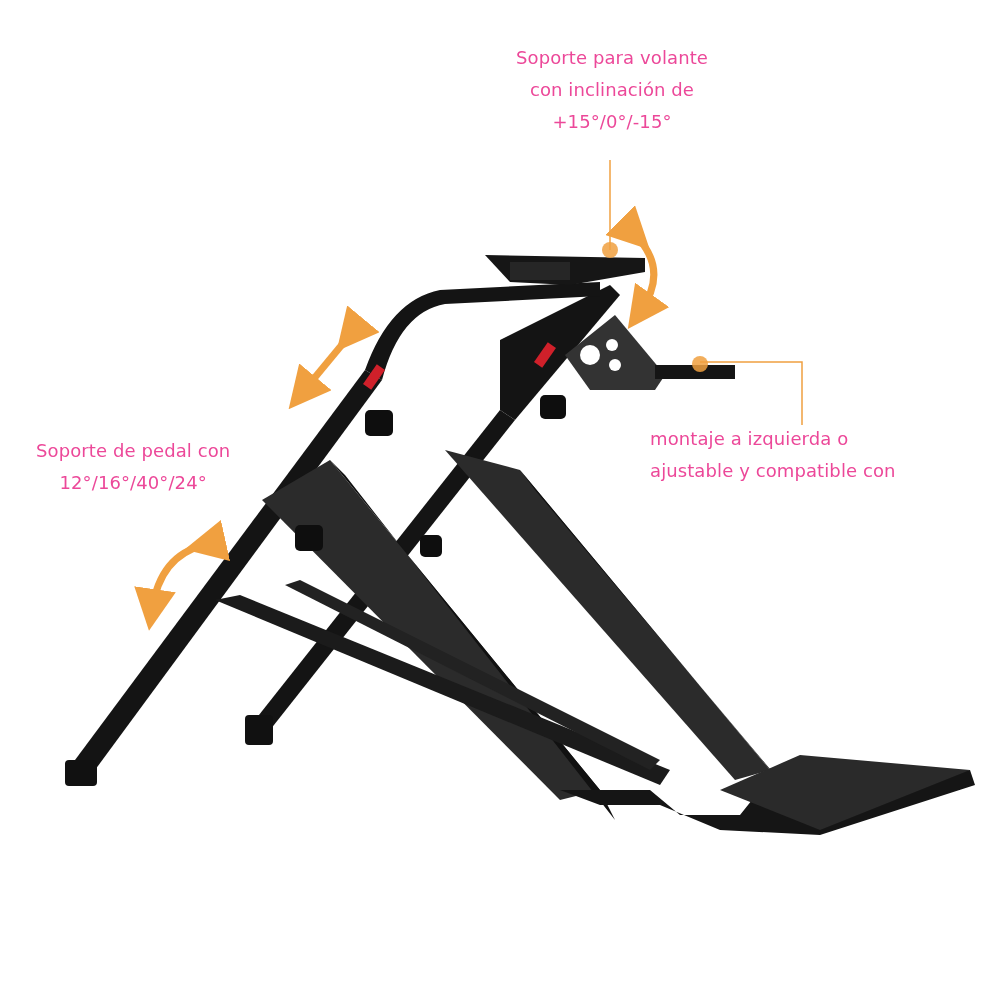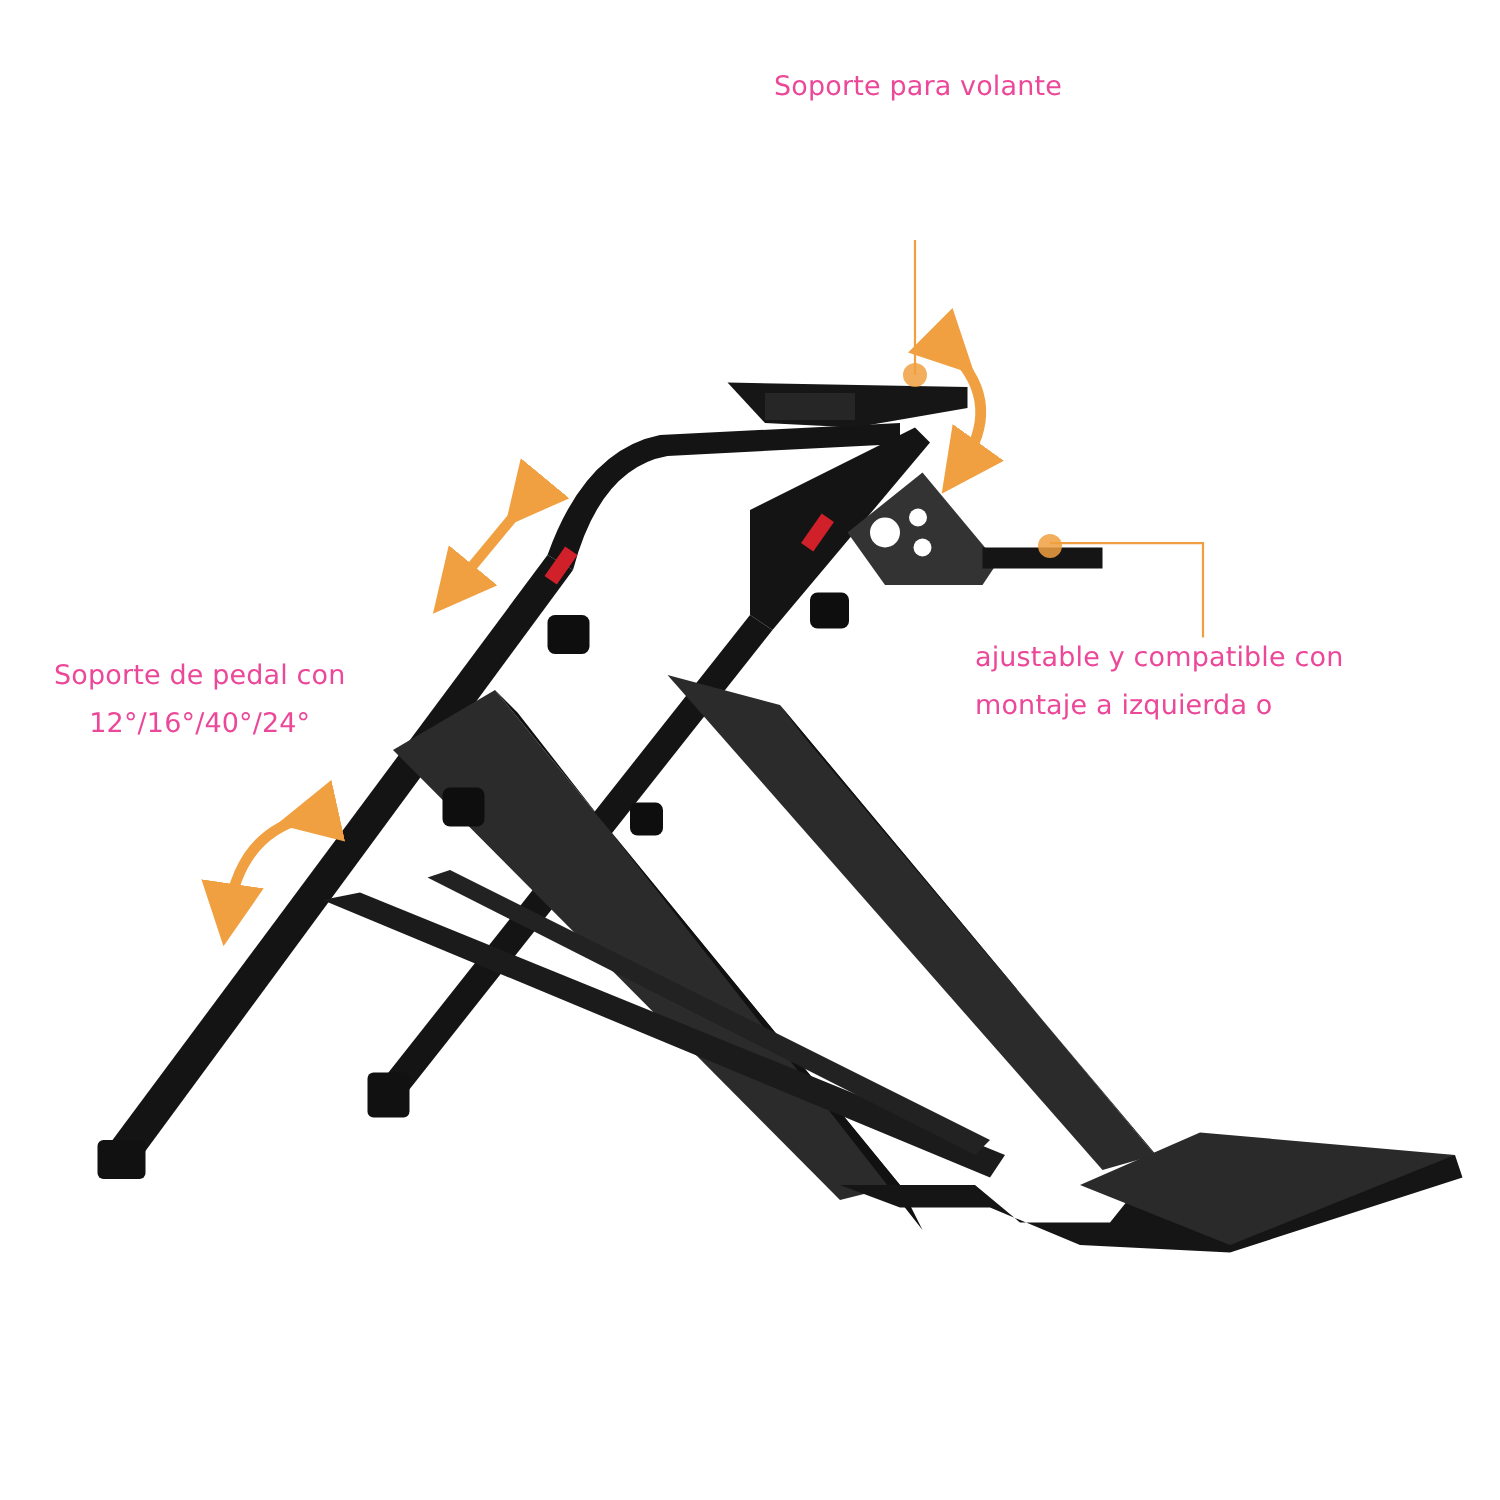--- a/index.html
+++ b/index.html
@@ -81,26 +81,28 @@
   <g>
     <line x1="350" y1="335" x2="302" y2="393" stroke="#F0A040" stroke-width="7" marker-start="url(#ah)" marker-end="url(#ah)"></line>
   </g>
   <g>
     <path d="M205,545 Q160,555 152,610" stroke="#F0A040" stroke-width="7" fill="none" marker-start="url(#ah)" marker-end="url(#ah)"></path>
   </g>
 </svg>
 
 <div class="label" id="lbl-wheel">
   <span>Soporte para volante</span>
+  <span>con inclinación de</span>
+  <span>+15°/0°/-15°</span>
 </div>
 
 <div class="label" id="lbl-height">
 </div>
 
 <div class="label" id="lbl-pedal">
   <span>Soporte de pedal con</span>
   <span>12°/16°/40°/24°</span>
 </div>
 
 <div class="label" id="lbl-shifter">
+  <span>montaje a izquierda o</span>
   <span>ajustable y compatible con</span>
-  <span>montaje a izquierda o</span>
 </div>
 
 </body></html>

